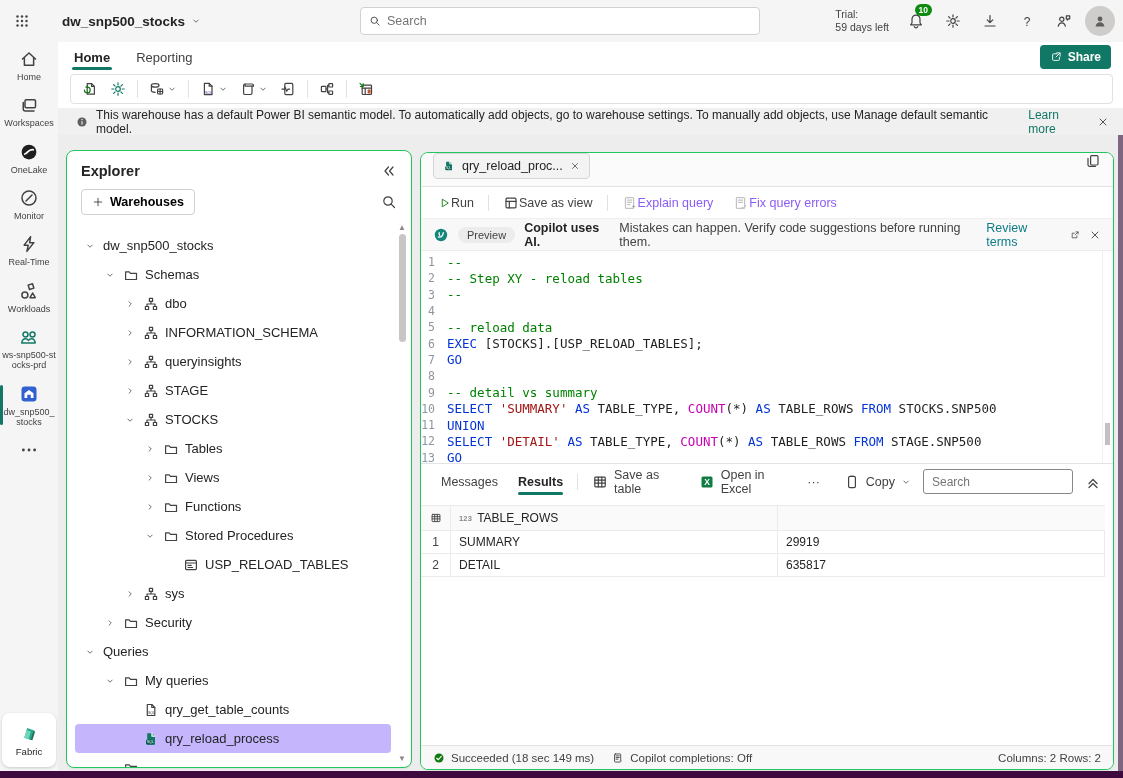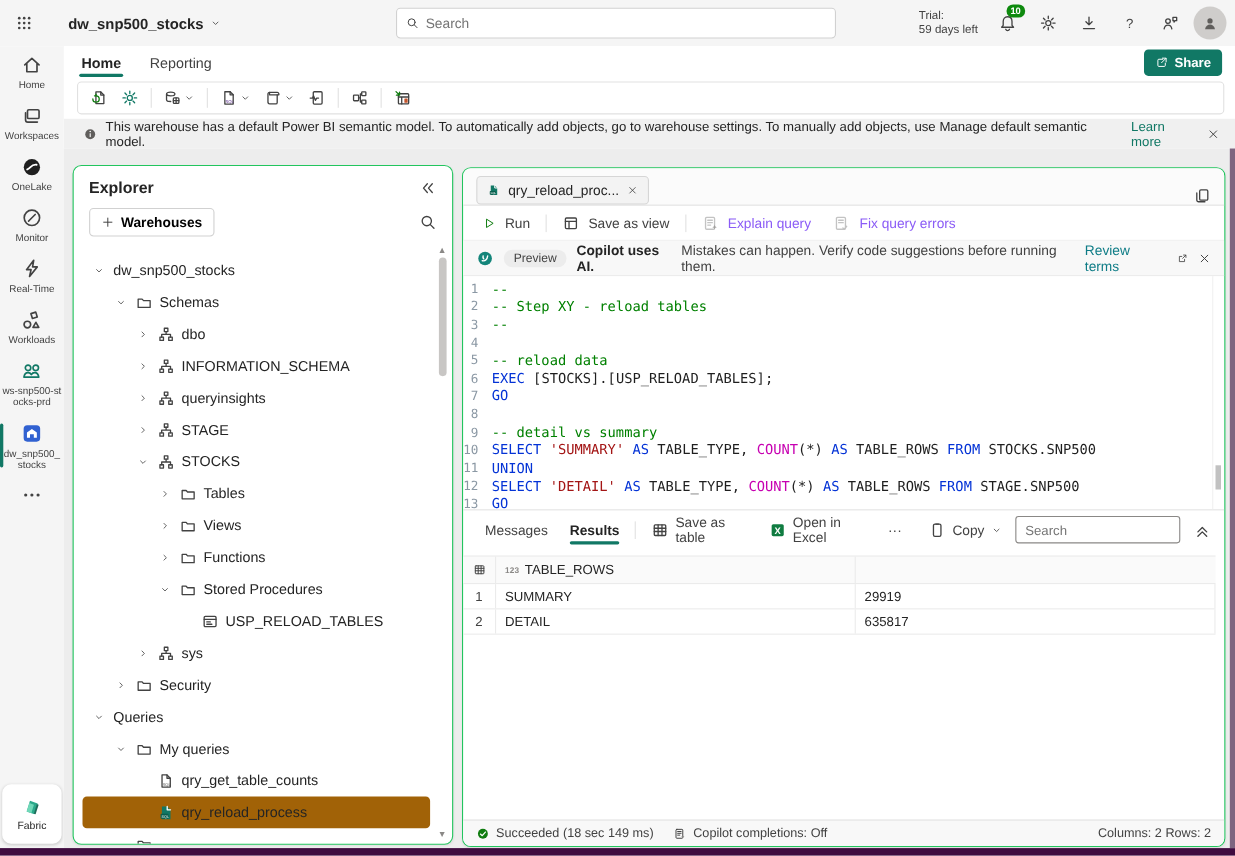--- a/index.html
+++ b/index.html
@@ -77,35 +77,35 @@
   
   #explorer { left:66px; top:150px; width:346px; height:618px; }
   #explorer-head { display:flex; align-items:center; justify-content:space-between; padding:12px 14px 8px;}
   #explorer-title { font-size:14.5px; font-weight:700; }
   #explorer-sub { display:flex; align-items:center; justify-content:space-between; padding:2px 14px 8px;}
   #warehouses-btn { display:flex; align-items:center; gap:6px; border:1px solid #d1d1d1; border-radius:4px;
     height:26px; padding:0 10px; font-size:12.5px; font-weight:600; background:#fff; cursor:pointer; font-family:"Liberation Sans",sans-serif;}
   #tree { position:absolute; top:80px; left:0; right:16px; bottom:0; overflow:hidden; }
   .tree-row { height:29px; display:flex; align-items:center; gap:6px; font-size:13px; color:#242424;
     border-radius:4px; margin:0 4px 0 8px; cursor:pointer; padding-right:4px;}
-  .tree-row.sel { background:#a16207; }
+  .tree-row.sel { background:#c4b5fd; }
   .tree-chev { width:14px; display:flex; justify-content:center; }
   .tree-spacer { width:14px; }
   #tree-scrollbar { position:absolute; top:72px; right:2px; bottom:4px; width:14px; display:flex;
     flex-direction:column; align-items:center; font-size:8px; color:#8a8886;}
   #tree-thumb { width:7px; height:108px; background:#c8c6c4; border-radius:4px; margin-top:2px;}
 
   
   #editor-card { left:420px; top:152px; width:694px; height:618px; display:flex; flex-direction:column;}
-  #tabstrip { height:34px; background:#fbfbfb; border-bottom:1px solid #e3e3e3; display:flex; align-items:flex-end; padding:0 12px; flex:none;}
+  #tabstrip { height:34px; background:#fbfbfb; border-bottom:1px solid #e3e3e3; display:flex; align-items:flex-start; padding:0 12px; flex:none;}
   #qtab { height:26px; background:#f3f3f3; border:1px solid #d6d6d6; border-radius:4px; display:flex;
     align-items:center; gap:7px; padding:0 9px; font-size:12.5px; cursor:pointer;}
   #tabstrip-copy { margin-left:auto; cursor:pointer;}
   #qtoolbar { height:32px; display:flex; align-items:center; padding:0 10px; gap:4px; flex:none; border-bottom:1px solid #f0f0f0;}
-  .qt-btn { display:flex; align-items:center; gap:8px; font-size:12.5px; color:#424242; padding:4px 8px; border-radius:4px; cursor:pointer;}
+  .qt-btn { display:flex; align-items:center; gap:0; font-size:12.5px; color:#424242; padding:4px 8px; border-radius:4px; cursor:pointer;}
   .qt-btn.disabled { color:#8b5cf6; cursor:default; }
   .qt-btn.disabled svg { stroke:#b5b5b5; opacity:.8;}
   .qt-sep { width:1px; height:16px; background:#e1e1e1; margin:0 2px;}
   #copilot-banner { height:32px; background:#f8f8f8; border-bottom:1px solid #ececec; display:flex;
     align-items:center; gap:9px; padding:0 12px; flex:none; font-size:12.5px;}
   #copilot-badge { background:#ececec; border-radius:10px; padding:2px 9px; font-size:11px; color:#424242;}
   #copilot-bold { font-weight:700; }
   #copilot-text { color:#424242; margin-left:-4px;}
   #copilot-link { color:#0e7c86; cursor:pointer; display:flex; align-items:center; gap:12px; margin-left:-3px;}
   #copilot-close { margin-left:auto; cursor:pointer;}

